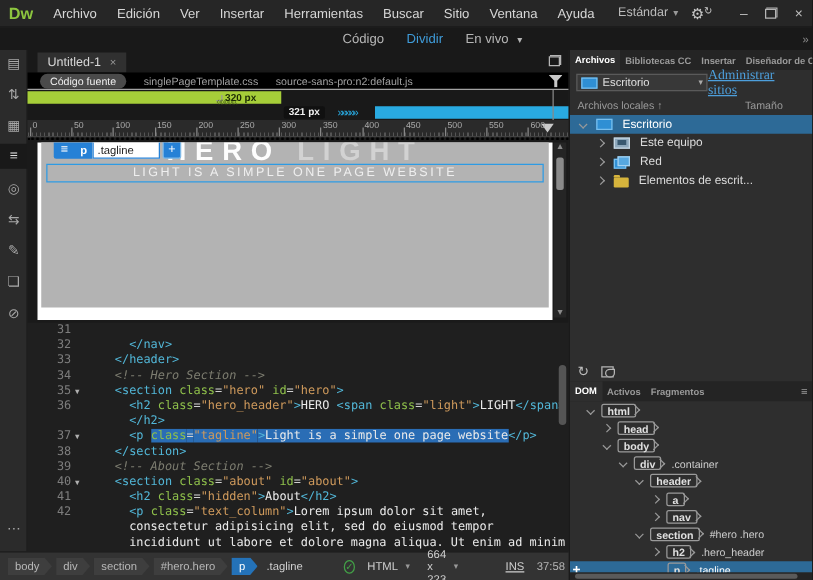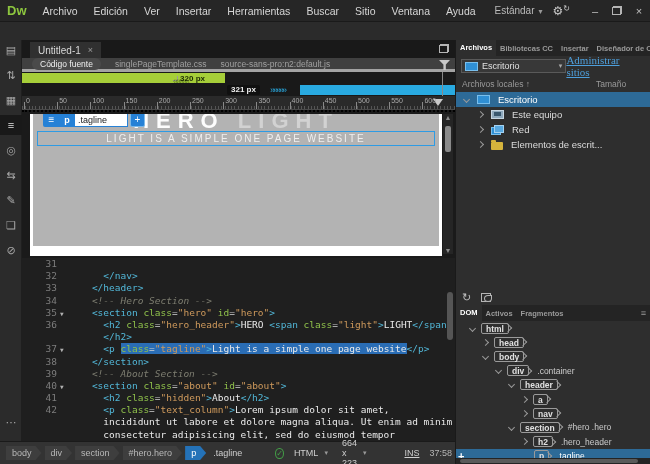--- a/index.html
+++ b/index.html
@@ -37,21 +37,21 @@
   .strip-icon.active { background:#191919; color:#e0e0e0; }
   .strip-icon.more { position:absolute; bottom:4px; left:0; }
   .doccol { position:absolute; left:22px; top:0; width:433px; height:401px; background:#191919; }
   
   .tabbar { position:relative; height:18px; background:#191919; display:flex; align-items:flex-end; }
   .doctab { height:16px; background:#303030; color:#d8d8d8; font-size:10px; display:flex; align-items:center; padding:0 8px; margin-left:8px; }
   .doctab .close { color:#9a9a9a; margin-left:7px; font-size:9px; }
   .tabbar .ic-restore { position:absolute; right:6px; top:4px; }
   .tabbar .ic-restore::after { background:#191919; }
   
-  .relbar { position:relative; height:14px; background:#404040; display:flex; align-items:center; border-bottom:3px solid #a3a3a3; }
+  .relbar { position:relative; height:14px; background:#000000; display:flex; align-items:center; border-bottom:1px solid #a3a3a3; }
   .relpill { background:#4a4a4a; color:#f0f0f0; font-size:8.5px; border-radius:7px; padding:1px 8px; margin-left:10px; }
   .relfile { color:#a0a0a0; font-size:8.5px; margin-left:14px; }
   .funnel { position:absolute; right:5px; top:2px; width:11px; height:10px; background:#c9c9c9;
     clip-path:polygon(0 0,100% 0,62% 45%,62% 100%,40% 100%,40% 45%); }
   
   .mqwrap { position:relative; }
   .mqrow { position:relative; height:12px; background:#191919; }
   .mq-green { position:absolute; left:0; top:1px; width:203px; height:10px; background:#a6ce39; display:flex; align-items:center; justify-content:flex-end; }
   .mq-green .chev { color:#5d7a1f; font-size:9px; letter-spacing:-2px; margin-right:2px; }
   .mq-green .lbl { color:#1d2b05; font-size:8px; font-weight:bold; margin-right:20px;text-align:center; }
@@ -170,20 +170,29 @@
       <span class="workspace"><span>Estándar</span><span class="car">▾</span></span>
       <span class="gear">⚙<span class="sync">↻</span></span>
       <span class="winbtn">–</span>
       <span class="winbtn">
           <span class="ic-restore"></span>
         </span>
       <span class="winbtn">×</span>
     </div>
   </div>
 
+  <div class="modebar">
+    <div class="modes" id="modes">
+        <span class="mode">Código</span>
+        <span class="mode active">Dividir</span>
+        <span class="mode">En vivo</span>
+        <span class="mode-car">▾</span>
+      </div>
+    <span class="collapse">»</span>
+  </div>
 
   <div class="leftcol">
     <div class="strip" id="strip">
         <div class="strip-icon">▤</div>
         <div class="strip-icon">⇅</div>
         <div class="strip-icon">▦</div>
         <div class="strip-icon active">≡</div>
         <div class="strip-icon">◎</div>
         <div class="strip-icon">⇆</div>
         <div class="strip-icon">✎</div>
@@ -287,22 +296,22 @@
           <div class="codeline"><span class="gut">34</span><span class="fold"></span><span class="ctext"><span class="cc">    &lt;!-- Hero Section --&gt;</span></span></div>
           <div class="codeline"><span class="gut">35</span><span class="fold">▼</span><span class="ctext"><span class="cx">    </span><span class="ct">&lt;section </span><span class="ca">class</span><span class="cp">=</span><span class="cv">"hero"</span><span class="cx"> </span><span class="ca">id</span><span class="cp">=</span><span class="cv">"hero"</span><span class="ct">&gt;</span></span></div>
           <div class="codeline"><span class="gut">36</span><span class="fold"></span><span class="ctext"><span class="cx">      </span><span class="ct">&lt;h2 </span><span class="ca">class</span><span class="cp">=</span><span class="cv">"hero_header"</span><span class="ct">&gt;</span><span class="cx">HERO </span><span class="ct">&lt;span </span><span class="ca">class</span><span class="cp">=</span><span class="cv">"light"</span><span class="ct">&gt;</span><span class="cx">LIGHT</span><span class="ct">&lt;/span&gt;</span></span></div>
           <div class="codeline"><span class="gut"></span><span class="fold"></span><span class="ctext"><span class="cx">      </span><span class="ct">&lt;/h2&gt;</span></span></div>
           <div class="codeline"><span class="gut">37</span><span class="fold">▼</span><span class="ctext"><span class="cx">      </span><span class="ct">&lt;p </span><span class="ca sel">class</span><span class="cp sel">=</span><span class="cv sel">"tagline"</span><span class="ct sel">&gt;</span><span class="cx sel">Light is a simple one page website</span><span class="ct">&lt;/p&gt;</span></span></div>
           <div class="codeline"><span class="gut">38</span><span class="fold"></span><span class="ctext"><span class="cx">    </span><span class="ct">&lt;/section&gt;</span></span></div>
           <div class="codeline"><span class="gut">39</span><span class="fold"></span><span class="ctext"><span class="cc">    &lt;!-- About Section --&gt;</span></span></div>
           <div class="codeline"><span class="gut">40</span><span class="fold">▼</span><span class="ctext"><span class="cx">    </span><span class="ct">&lt;section </span><span class="ca">class</span><span class="cp">=</span><span class="cv">"about"</span><span class="cx"> </span><span class="ca">id</span><span class="cp">=</span><span class="cv">"about"</span><span class="ct">&gt;</span></span></div>
           <div class="codeline"><span class="gut">41</span><span class="fold"></span><span class="ctext"><span class="cx">      </span><span class="ct">&lt;h2 </span><span class="ca">class</span><span class="cp">=</span><span class="cv">"hidden"</span><span class="ct">&gt;</span><span class="cx">About</span><span class="ct">&lt;/h2&gt;</span></span></div>
           <div class="codeline"><span class="gut">42</span><span class="fold"></span><span class="ctext"><span class="cx">      </span><span class="ct">&lt;p </span><span class="ca">class</span><span class="cp">=</span><span class="cv">"text_column"</span><span class="ct">&gt;</span><span class="cx">Lorem ipsum dolor sit amet,</span></span></div>
+          <div class="codeline"><span class="gut"></span><span class="fold"></span><span class="ctext"><span class="cx">      consectetur adipisicing elit, sed do eiusmod tempor</span></span></div>
           <div class="codeline"><span class="gut"></span><span class="fold"></span><span class="ctext"><span class="cx">      incididunt ut labore et dolore magna aliqua. Ut enim ad minim</span></span></div>
-          <div class="codeline"><span class="gut"></span><span class="fold"></span><span class="ctext"><span class="cx">      consectetur adipisicing elit, sed do eiusmod tempor</span></span></div>
           <div class="codeline"><span class="gut"></span><span class="fold"></span><span class="ctext"><span class="cx">      veniam, quis nostrud exercitation ullamco laboris nisi ut</span></span></div>
         </div>
     </div>
 
     <div class="statusbar">
       <div id="tagselectors" style="display:flex;align-items:center;margin-left:6px;">
           <span class="flag">body</span>
           <span class="flag">div</span>
           <span class="flag">section</span>
           <span class="flag">#hero.hero</span>

